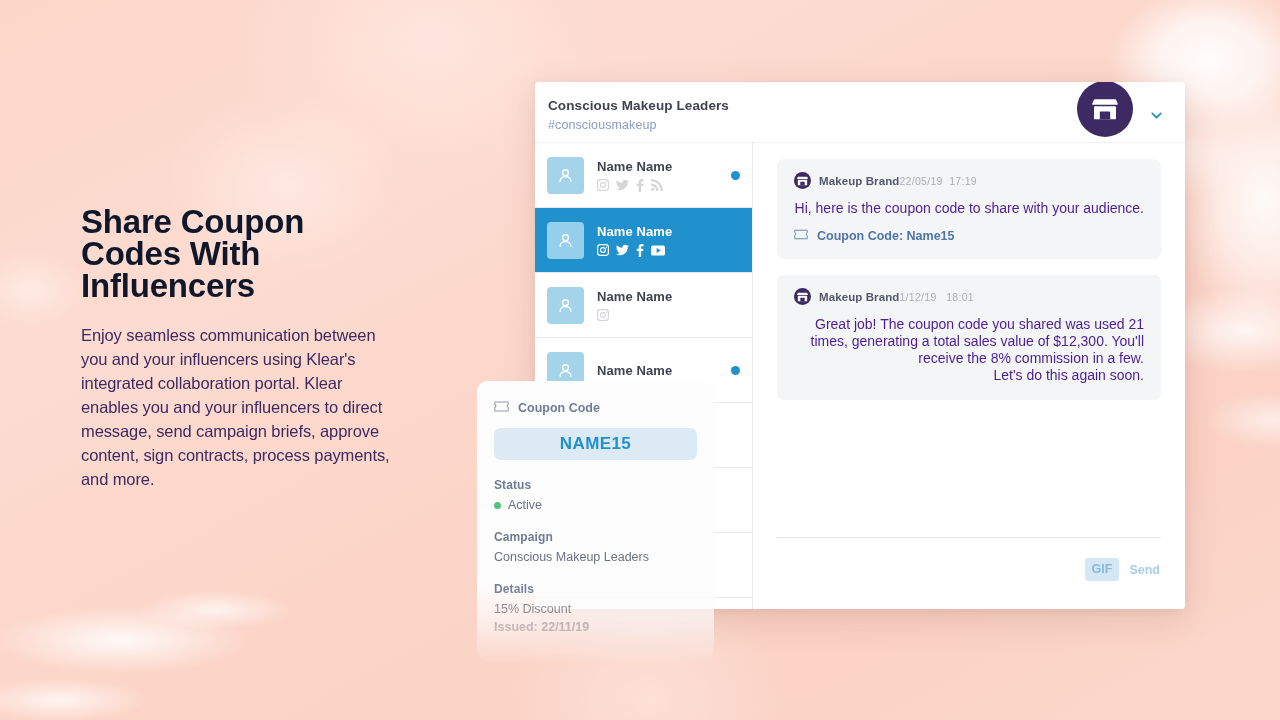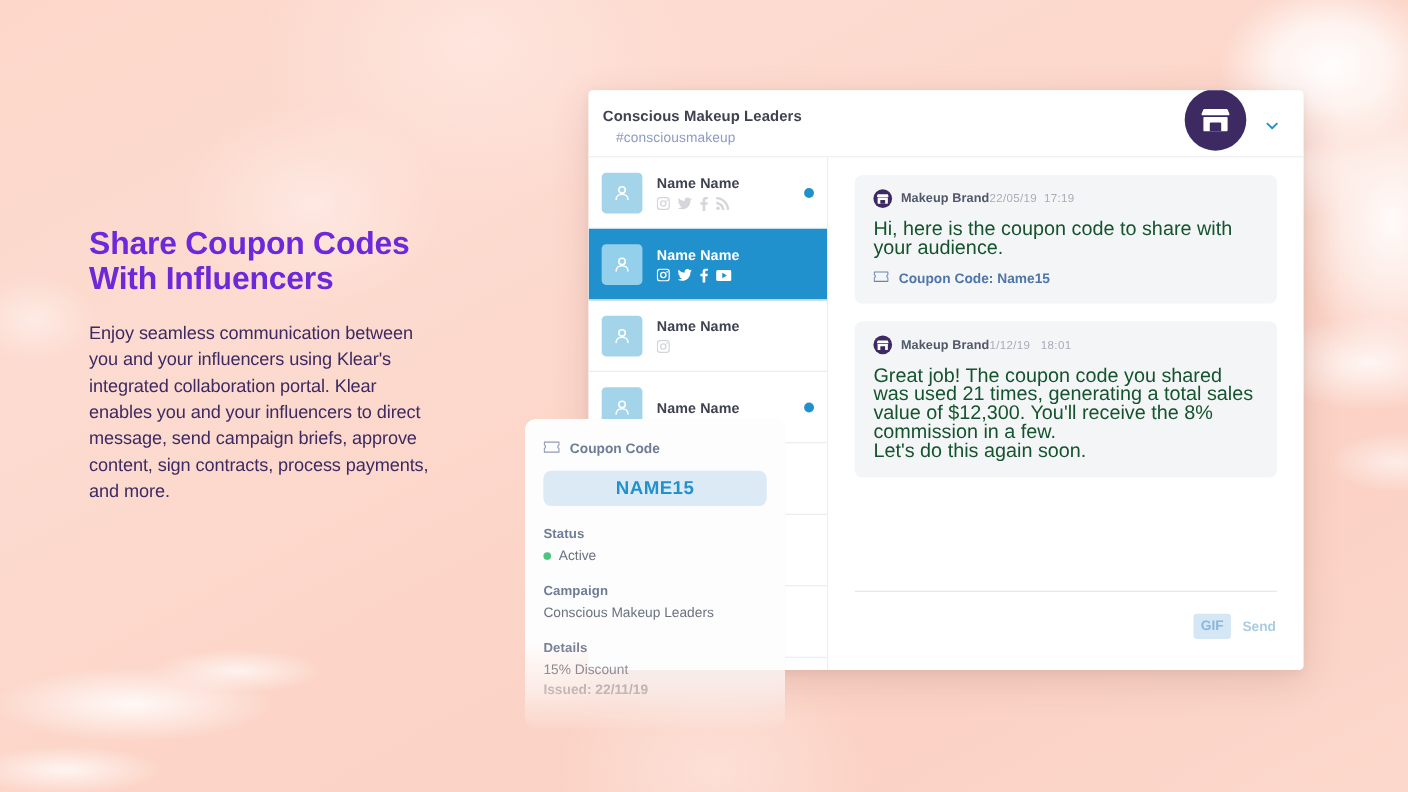--- a/index.html
+++ b/index.html
@@ -62,21 +62,21 @@
   #campaign-title {
     position: absolute;
     left: 13px; top: 16px;
     font-size: 13.5px;
     color: #3f4250;
     font-weight: 600;
     letter-spacing: 0.1px;
   }
   #campaign-hashtag {
     position: absolute;
-    left: 25px; top: 36px;
+    left: 13px; top: 36px;
     font-size: 12.5px;
     color: #8d9bc4;
     letter-spacing: 0.1px;
   }
   #brand-avatar {
     position: absolute;
     right: 52px; top: -1px;
     width: 56px; height: 56px;
     border-radius: 50%;
     background: #3d2a62;
@@ -255,23 +255,24 @@
     letter-spacing: 0.1px;
   }
   .bubble-time {
     font-size: 10.5px;
     color: #a6adb9;
     letter-spacing: 0.3px;
     white-space: pre;
   }
   .bubble-text {
     margin-top: 11px;
-    font-size: 18px;
+    font-size: 14px;
     line-height: 17px;
-    color: #14532d;
+    color: #4c1d95;
+    text-align: right;
   }
   .coupon-inline {
     margin-top: 12px;
     display: flex;
     align-items: center;
     gap: 9px;
     font-size: 12.5px;
     font-weight: 700;
     color: #4f76a8;
   }
@@ -379,24 +380,24 @@
   }
 
   
   #copy-block {
     position: absolute;
     left: 81px;
     top: 206px;
     width: 310px;
   }
   #copy-heading {
-    font-size: 29px;
+    font-size: 33px;
     font-weight: 700;
     line-height: 32px;
-    color: #6d28d9;
+    color: #0f172a;
     letter-spacing: -0.2px;
   }
   #copy-body {
     margin-top: 21px;
     font-size: 16.5px;
     line-height: 24px;
     color: #3d2a62;
     letter-spacing: -0.1px;
   }
 </style>

